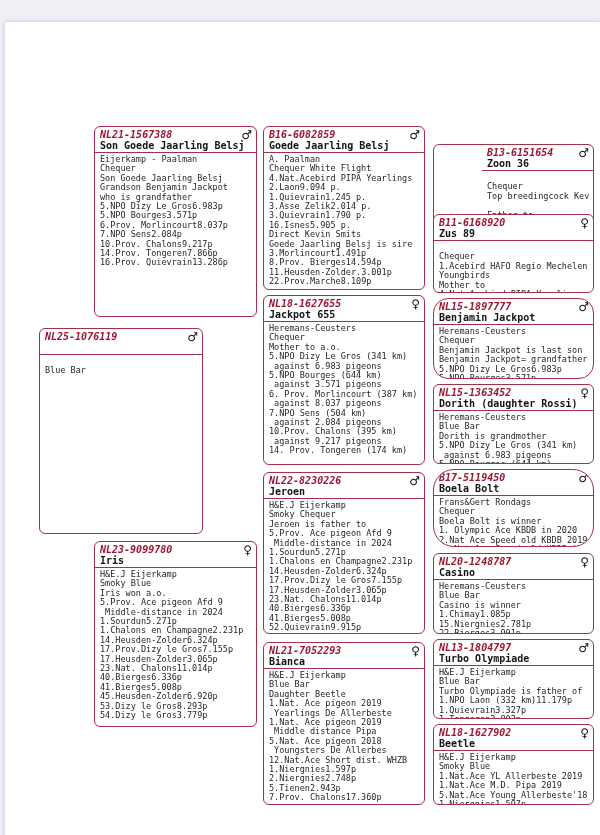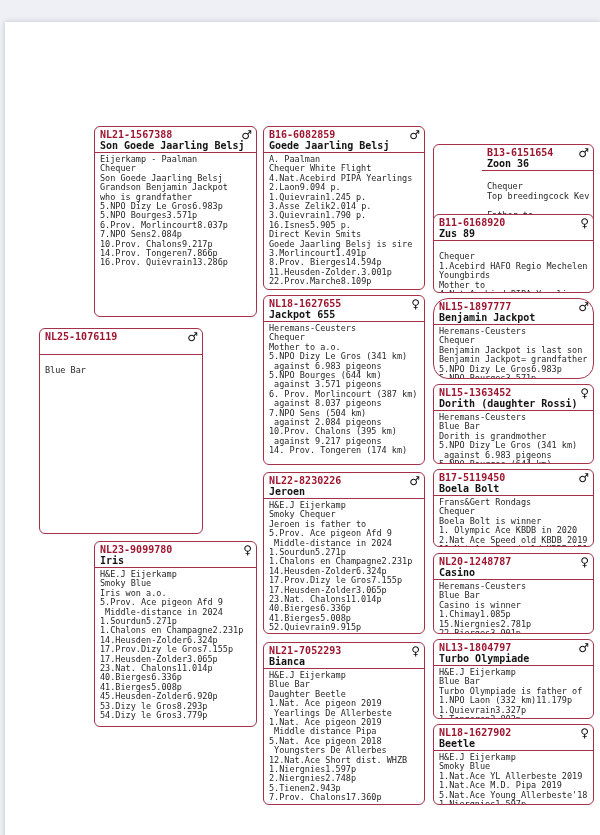--- a/index.html
+++ b/index.html
@@ -26,20 +26,21 @@
     padding:2px 18px 1px 5px;
     border-bottom:1px solid #a53048;
   }
   .ring{
     display:block;
     color:#9e1530;
     font-weight:bold;
     font-size:10px;
     line-height:11px;
     white-space:pre;
+    font-style:italic;
   }
   .bname{
     display:block;
     color:#141414;
     font-weight:bold;
     font-size:10px;
     line-height:11px;
     white-space:pre;
     min-height:11px;
   }
@@ -74,21 +75,21 @@
   #b2 {left:34px; top:306px; width:164px; height:206px;}
   #b3 {left:89px; top:519px; width:163px; height:186px;}
   #b4 {left:258px;top:104px; width:162px; height:164px;}
   #b5 {left:258px;top:273px; width:162px; height:170px;}
   #b6 {left:258px;top:450px; width:162px; height:162px;}
   #b7 {left:258px;top:620px; width:162px; height:163px;}
   #b8 {left:428px;top:122px; width:161px; height:82px;padding-left:48px;}
   #b9 {left:428px;top:192px; width:161px; height:79px;}
   #b10{left:428px;top:276px; width:161px; height:81px;border-radius:15px;}
   #b11{left:428px;top:362px; width:161px; height:80px;}
-  #b12{left:428px;top:447px; width:161px; height:78px;}
+  #b12{left:428px;top:447px; width:161px; height:78px;border-radius:21px;}
   #b13{left:428px;top:531px; width:161px; height:81px;}
   #b14{left:428px;top:617px; width:161px; height:80px;}
   #b15{left:428px;top:702px; width:161px; height:81px;}
 </style>
 </head>
 <body>
 
 <div id="paper">
   <section class="box" id="b1">
       <header class="hd">

